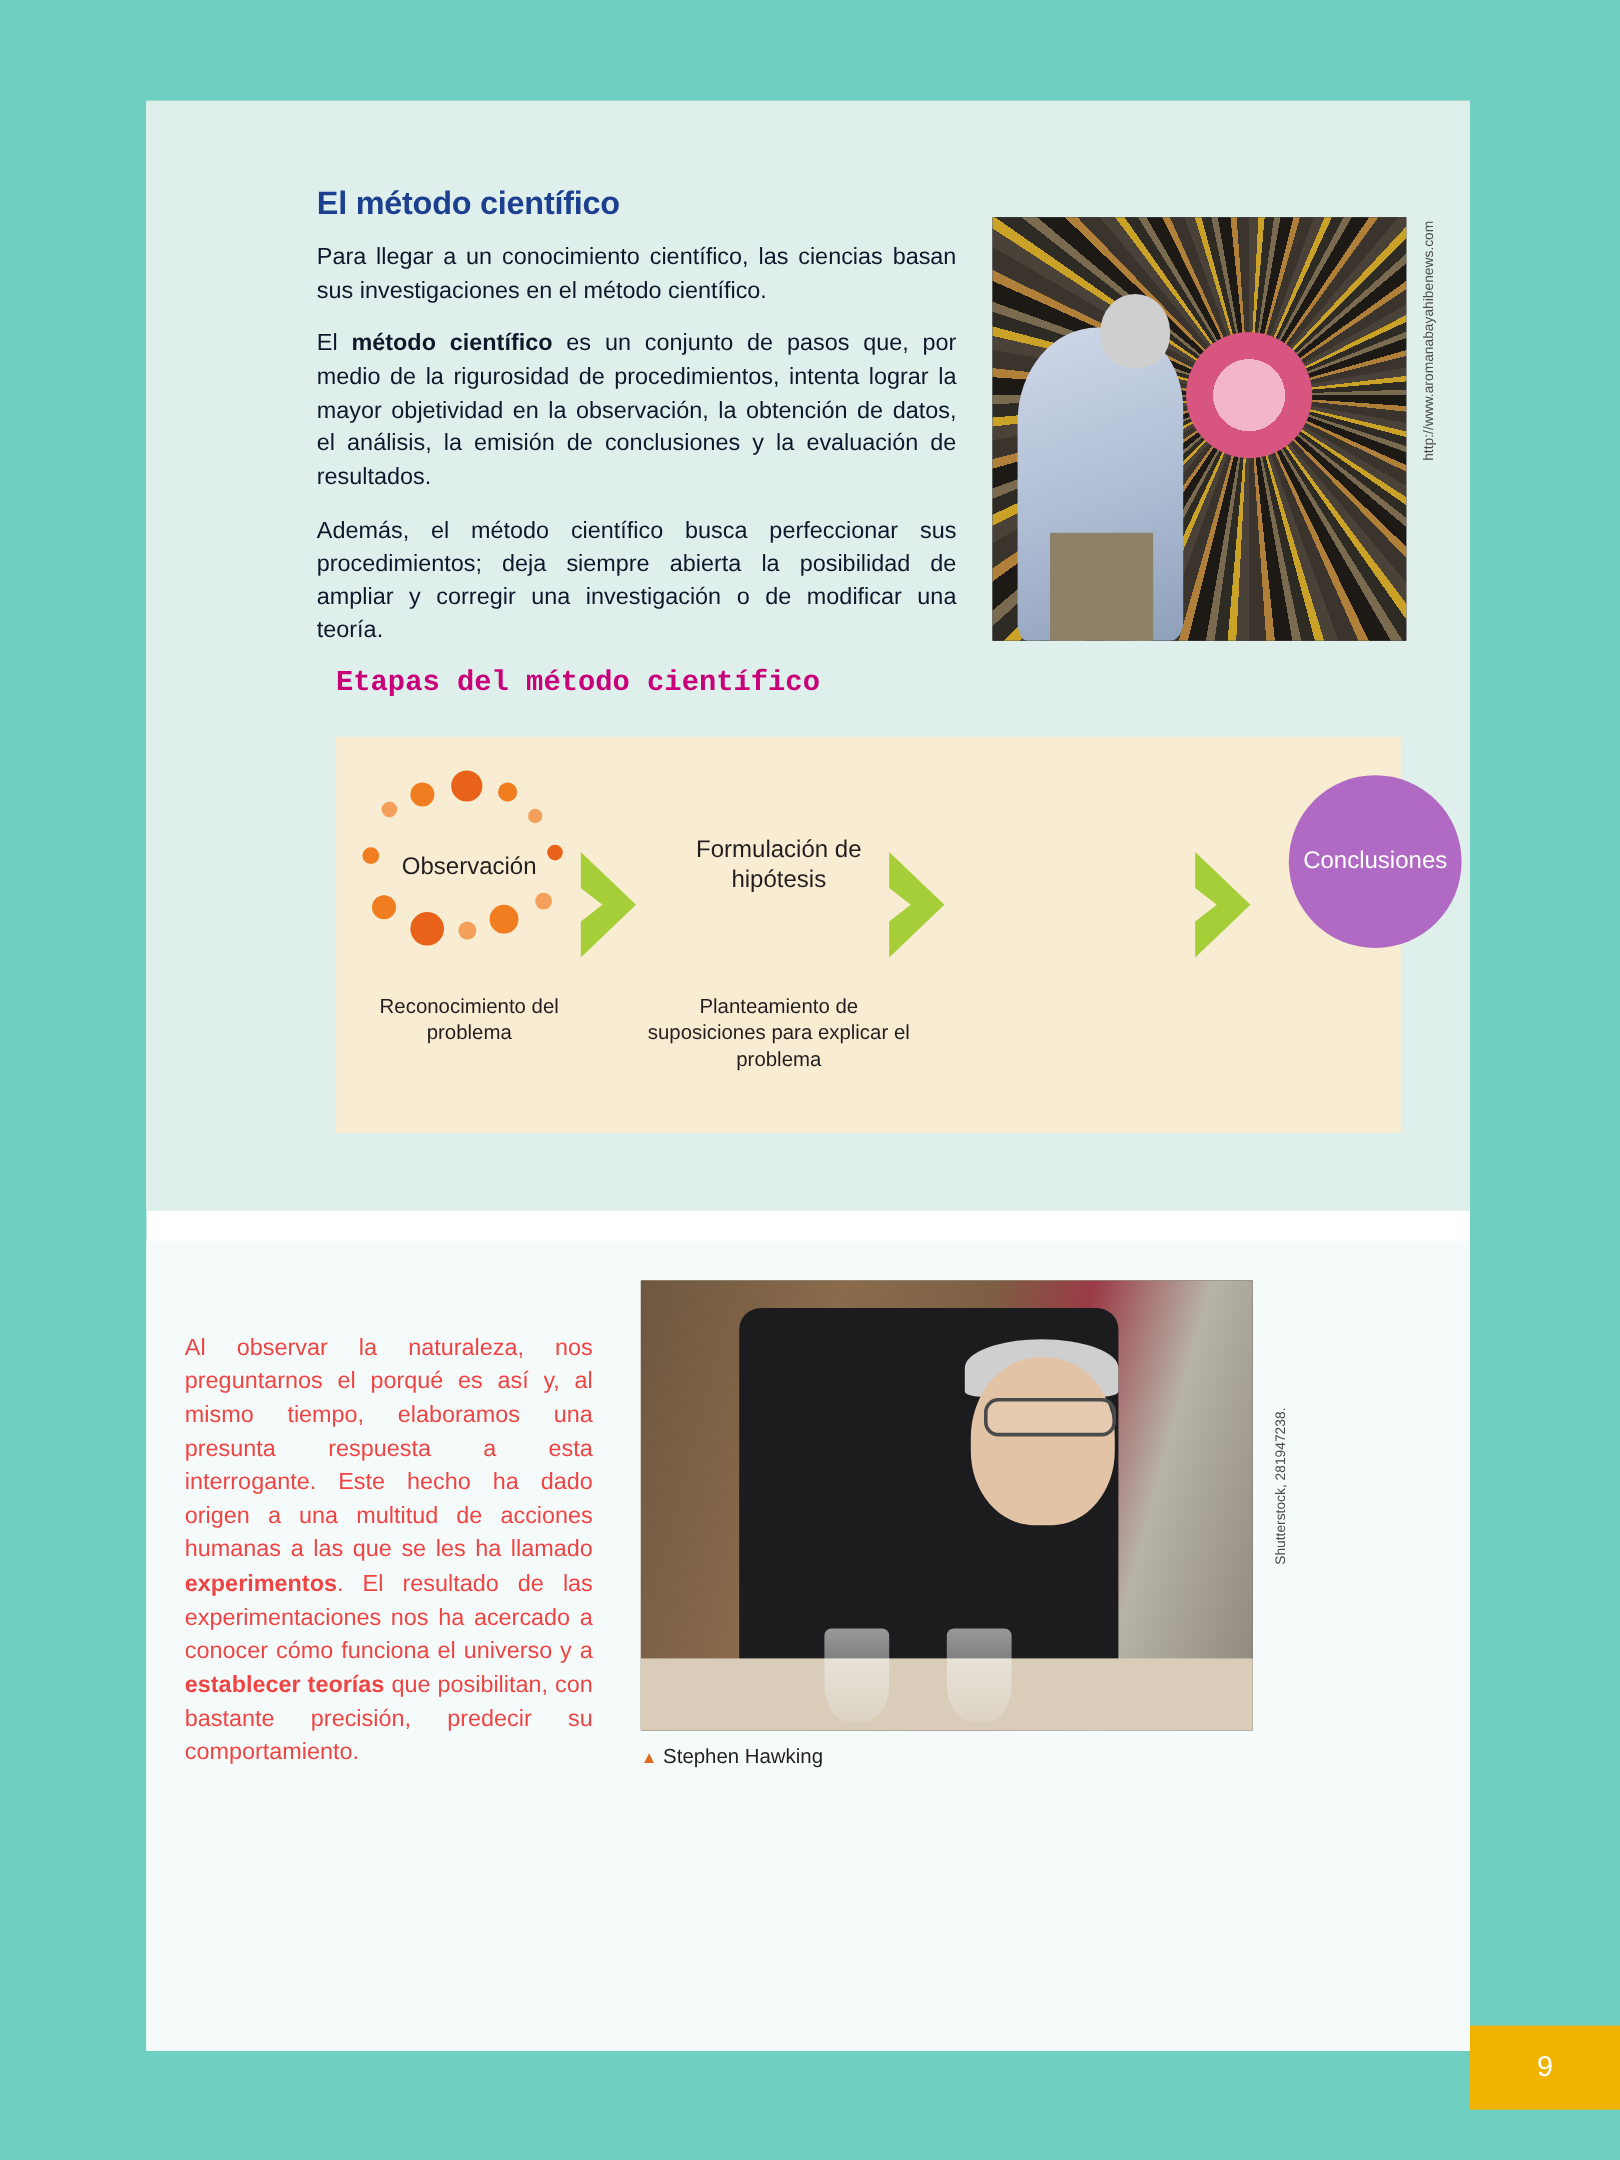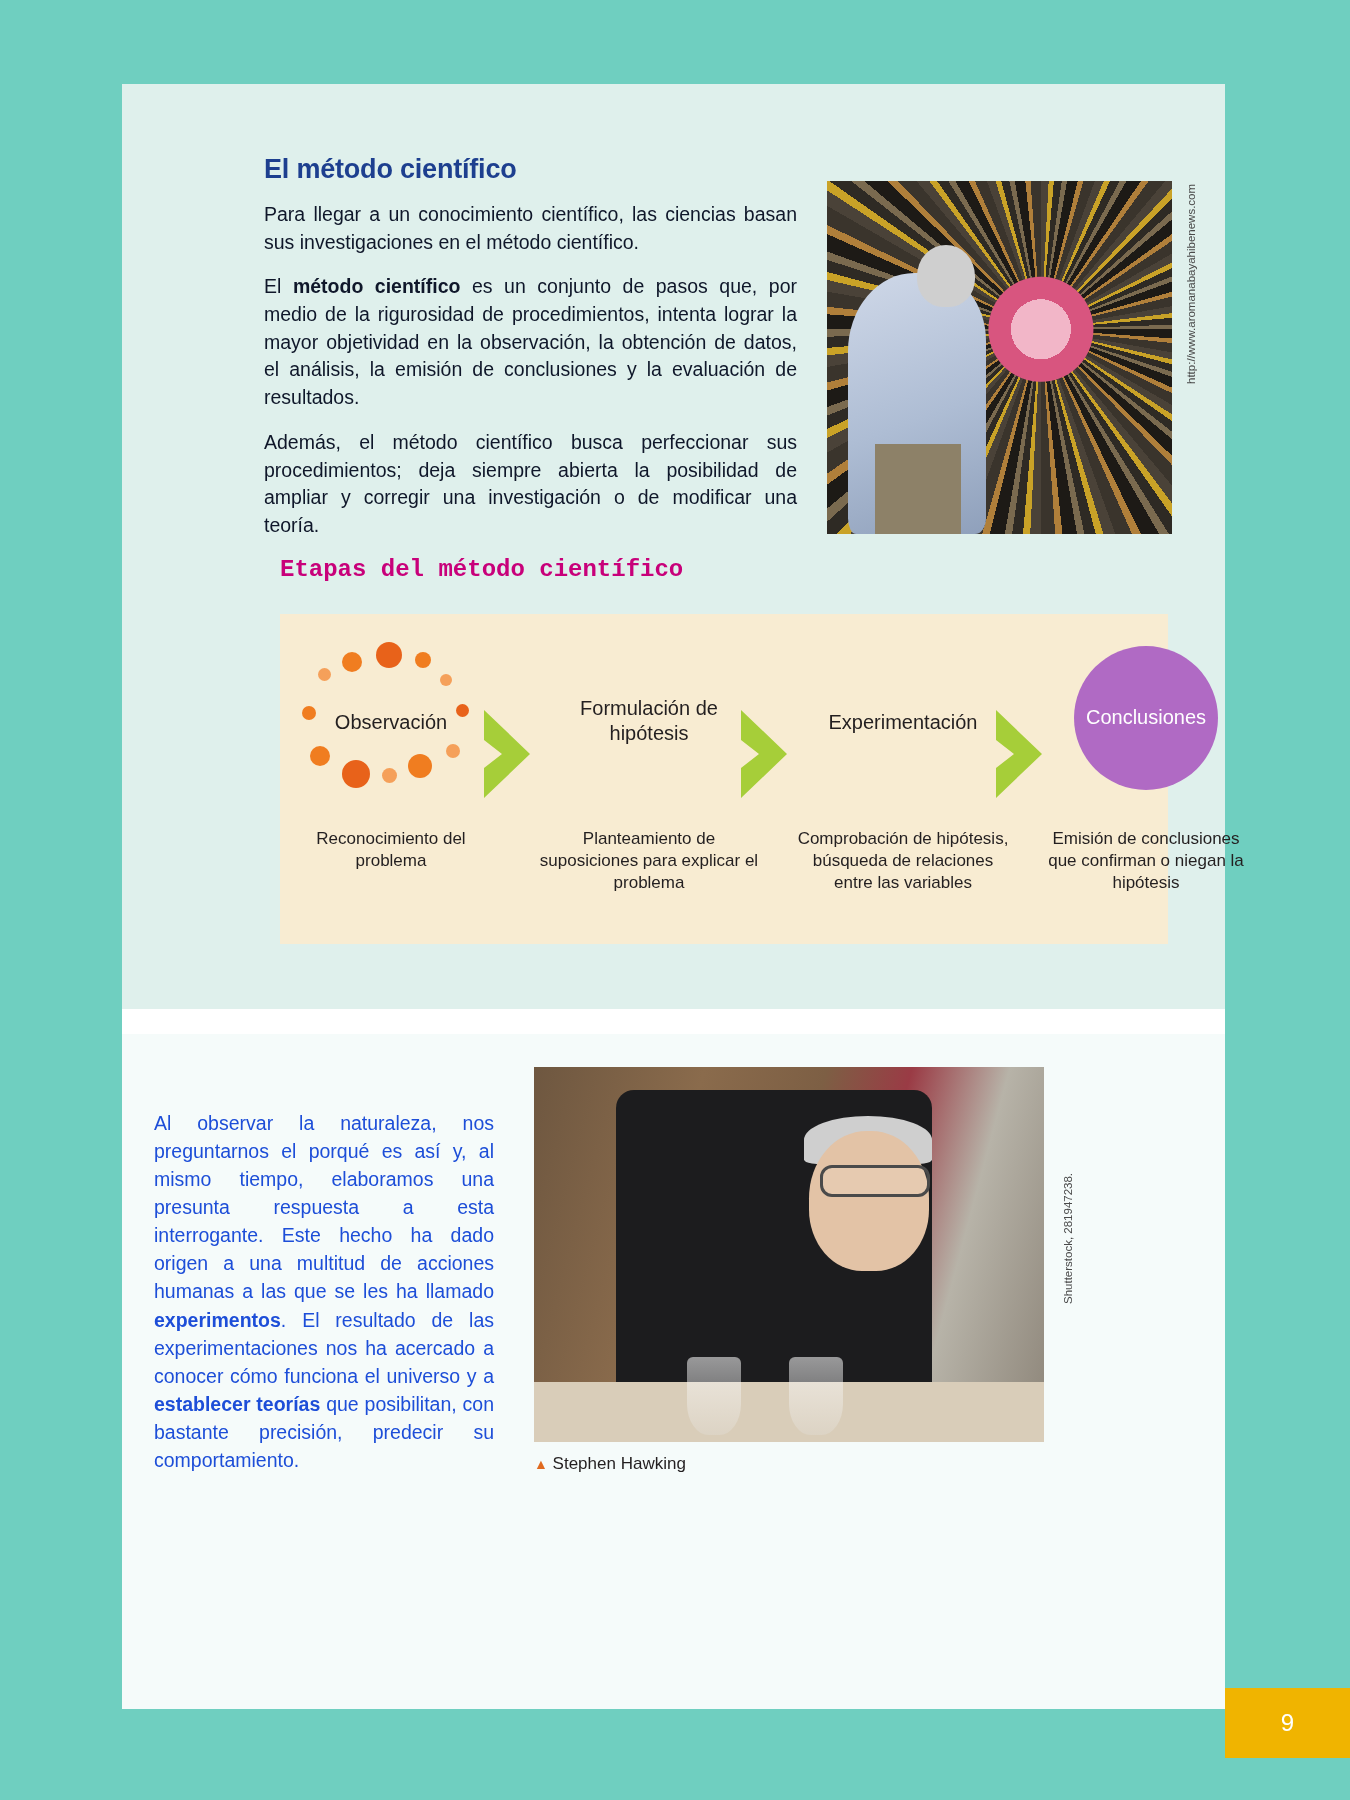--- a/index.html
+++ b/index.html
@@ -209,21 +209,21 @@
   
   .lower-text {
     position: absolute;
     left: 32px;
     top: 75px;
     width: 340px;
   }
   .lower-text p {
     font-size: 19.5px;
     line-height: 1.44;
-    color: #1d4ed8;
+    color: #ef4444;
     margin: 0;
     text-align: justify;
   }
   .hawking-photo {
     position: absolute;
     left: 412px;
     top: 33px;
     width: 510px;
     height: 375px;
     overflow: hidden;
@@ -373,35 +373,30 @@
         <div class="stage-label" style="top:82px;">Formulación de hipótesis</div>
         <div class="stage-desc">Planteamiento de suposiciones para explicar el problema</div>
       </div>
 
       <div class="chev" style="left:457px;">
         <svg width="54" height="96" viewBox="0 0 54 96">
             <path d="M4 4 L50 48 L4 92 L4 62 L22 48 L4 34 Z" fill="#a6ce39"></path>
           </svg>
       </div>
 
-      <div class="stage-col" style="left:512px; width:222px;">
-        <div class="stage-label" style="top:96px;">Experimentación</div>
-        <div class="stage-desc">Comprobación de hipótesis, búsqueda de relaciones entre las variables</div>
-      </div>
 
       <div class="chev" style="left:712px;">
         <svg width="54" height="96" viewBox="0 0 54 96">
             <path d="M4 4 L50 48 L4 92 L4 62 L22 48 L4 34 Z" fill="#a6ce39"></path>
           </svg>
       </div>
 
       <div class="stage-col" style="left:766px; width:200px;">
         <div class="circle-purple"></div>
         <div class="circle-purple-label">Conclusiones</div>
-        <div class="stage-desc">Emisión de conclusiones que confirman o niegan la hipótesis</div>
       </div>
     </div>
 
   </div>
 
   <div class="lower-panel">
 
     <div class="lower-text">
       <p>Al observar la naturaleza, nos preguntarnos el porqué es así y, al mismo tiempo, elaboramos una presunta respuesta a esta interrogante. Este hecho ha dado origen a una multitud de acciones humanas a las que se les ha llamado <b>experimentos</b>. El resultado de las experimentaciones nos ha acercado a conocer cómo funciona el universo y a <b>establecer teorías</b> que posibilitan, con bastante precisión, predecir su comportamiento.</p>
     </div>

